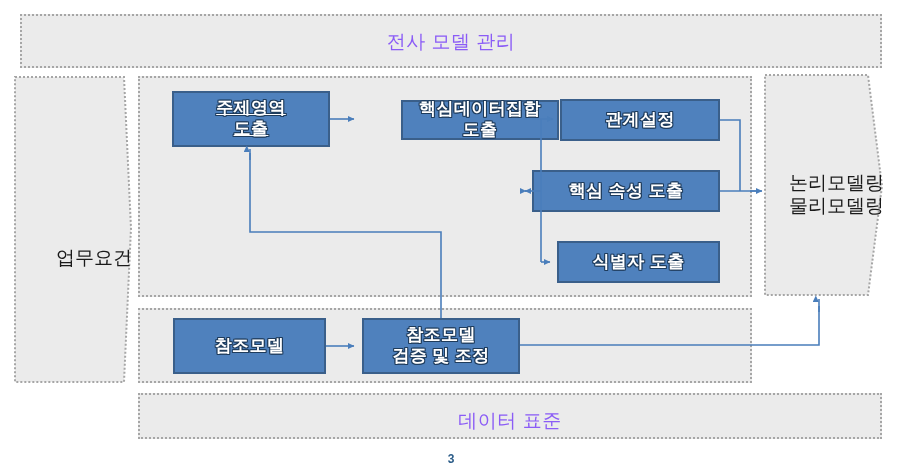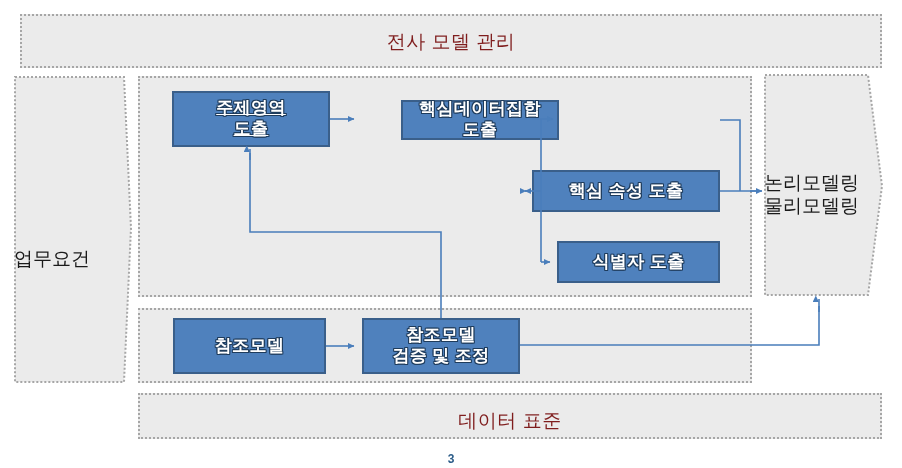--- a/index.html
+++ b/index.html
@@ -23,21 +23,21 @@
     position: absolute;
     background: #ebebeb;
     border: 2px dotted #a6a6a6;
     box-sizing: border-box;
   }
   .panel-label {
     position: absolute;
     left: 0;
     width: 100%;
     text-align: center;
-    color: #7f1d1d;
+    color: #8b5cf6;
     font-size: 19px;
     letter-spacing: .5px;
     white-space: pre-line;
     line-height: 1.15;
   }
 
   
   #banner-top   { left: 20px;  top: 14px;  width: 862px; height: 54px; }
   #banner-bottom{ left: 138px; top: 393px; width: 744px; height: 46px; }
   #banner-top .panel-label    { top: 15px; }
@@ -48,27 +48,27 @@
   #group-lower { left: 138px; top: 308px; width: 614px; height: 75px;  }
 
   
   .chevron-wrap {
     position: absolute;
   }
   .chevron-wrap svg { display: block; }
   .chevron-text {
     position: absolute;
     width: 100%;
-    text-align: left;
+    text-align: right;
     color: #1a1a1a;
     font-size: 19px;
     line-height: 1.2;
     white-space: pre-line;
   }
-  #side-left  { left: 14px;  top: 76px;  width: 118px; height: 307px; }
+  #side-left  { left: 14px;  top: 76px;  width: 118px; height: 307px; font-family: Liberation Mono, monospace; }
   #side-right { left: 764px; top: 74px;  width: 120px; height: 222px; }
   #side-left .chevron-text  { top: 172px; }
   #side-right .chevron-text { top: 98px; }
 
   
   .pbox {
     position: absolute;
     background: #4f81bd;
     border: 2px solid #3a5f8a;
     box-sizing: border-box;
@@ -146,20 +146,21 @@
 물리모델링</div>
   </div>
 
   <div class="panel" id="group-upper"></div>
   <div class="panel" id="group-lower"></div>
 
   <div class="pbox" id="box-subject">주제영역
 도출</div>
   <div class="pbox" id="box-coredata">핵심데이터집합
 도출</div>
+  <div class="pbox" id="box-relation">관계설정</div>
   <div class="pbox" id="box-attribute">핵심 속성 도출</div>
   <div class="pbox" id="box-identifier">식별자 도출</div>
   <div class="pbox" id="box-refmodel">참조모델</div>
   <div class="pbox" id="box-refverify">참조모델
 검증 및 조정</div>
 
   <svg id="connectors">
     <defs>
       <marker id="arrowR" markerWidth="7" markerHeight="7" refX="6.4" refY="3.2" orient="auto" markerUnits="userSpaceOnUse">
         <path d="M0,0 L6.8,3.2 L0,6.4 z" fill="#4a7ebb"></path>

